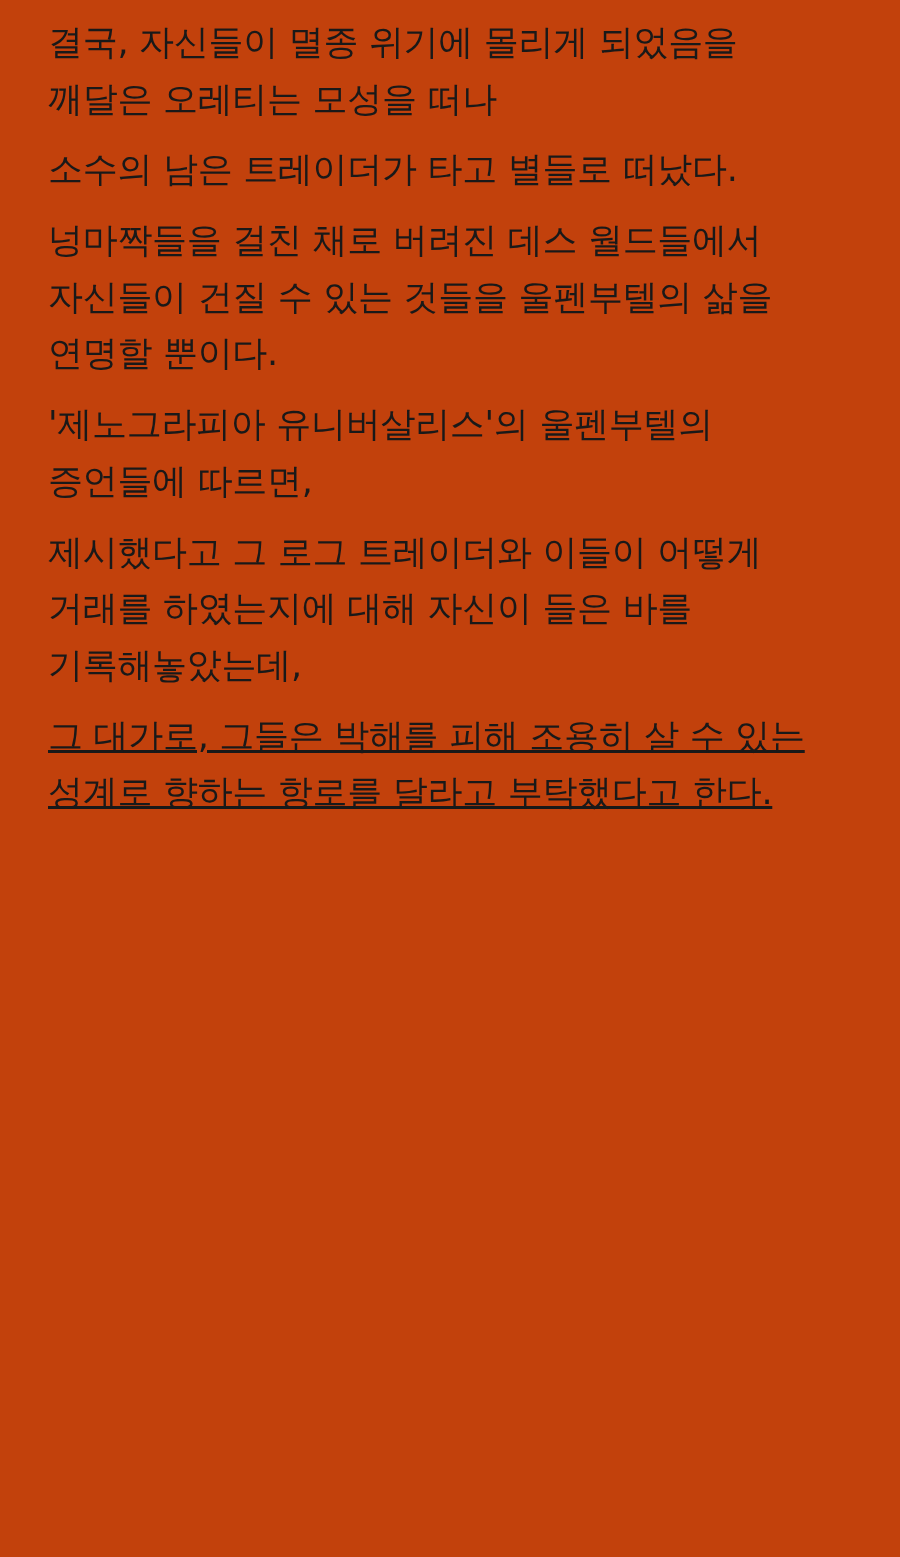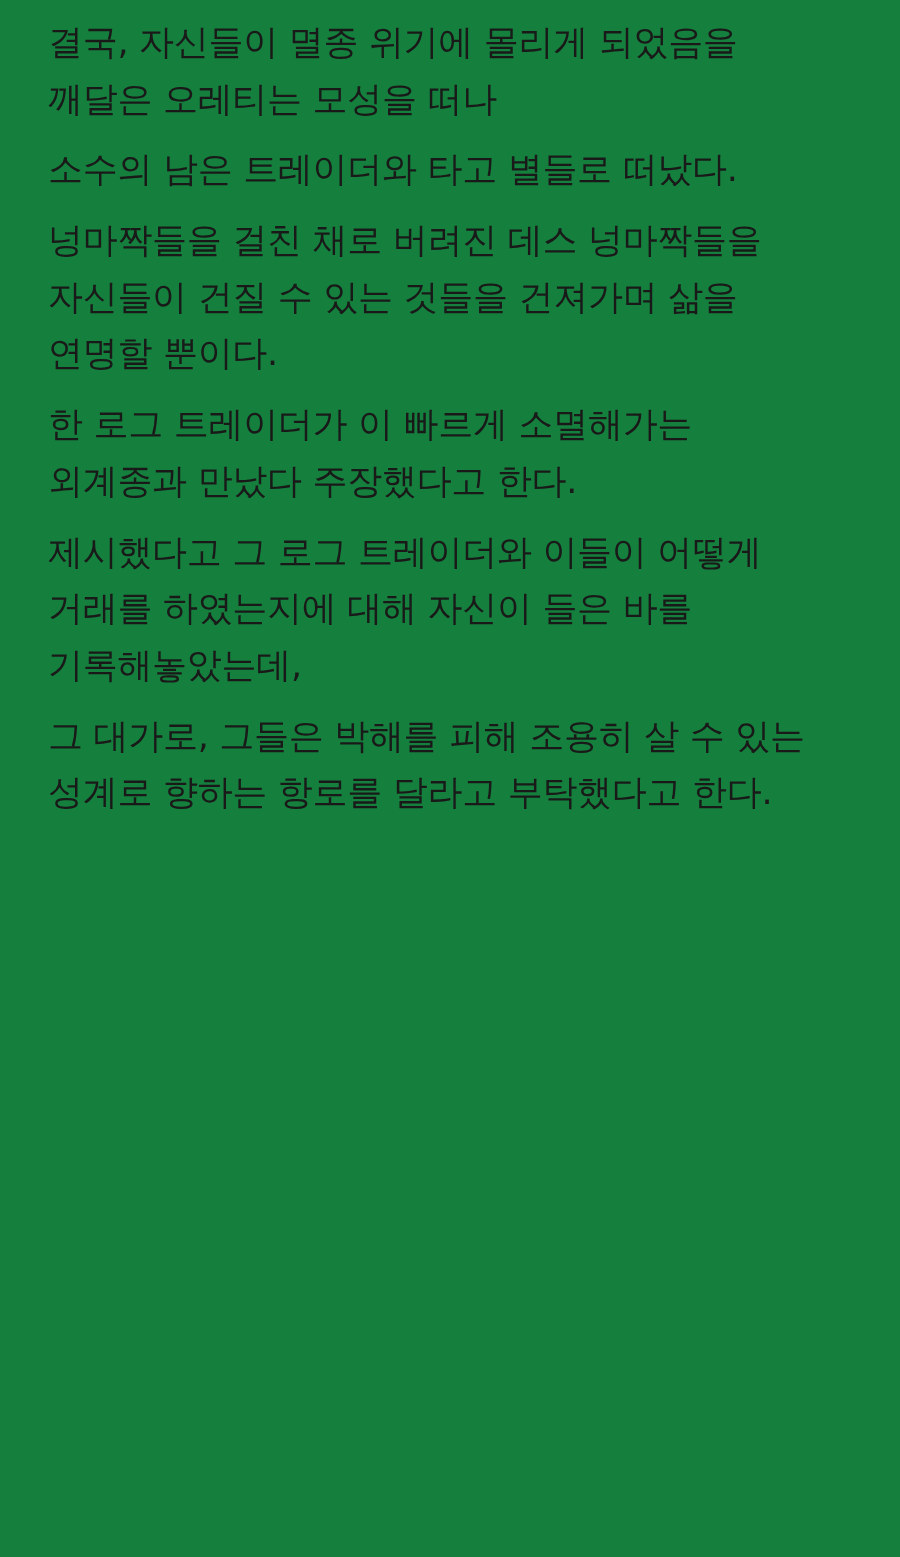--- a/index.html
+++ b/index.html
@@ -11,39 +11,40 @@
     width: 900px;
     min-height: 1557px;
     font-family: "DejaVu Sans", "Liberation Sans", sans-serif;
     color: #1a1a1a;
   }
   .page {
     width: 900px;
     min-height: 1557px;
     box-sizing: border-box;
     padding: 14px 64px 10px 48px;
-    background: #15803d;
+    background: #c2410c;
   }
   .para {
     font-size: 35px;
     line-height: 1.62;
     letter-spacing: -0.3px;
     color: #191919;
     margin: 0 0 14px 0;
     word-break: keep-all;
     overflow-wrap: break-word;
     text-align: left;
   }
   .para:last-child {
     margin-bottom: 0;
+    text-decoration: underline;
   }
 </style>
 </head>
 <body>
 
 <div class="page">
   <p class="para">결국, 자신들이 멸종 위기에 몰리게 되었음을 깨달은 오레티는 모성을 떠나</p>
-  <p class="para">소수의 남은 트레이더와 타고 별들로 떠났다.</p>
-  <p class="para">넝마짝들을 걸친 채로 버려진 데스 넝마짝들을 자신들이 건질 수 있는 것들을 건져가며 삶을 연명할 뿐이다.</p>
-  <p class="para">한 로그 트레이더가 이 빠르게 소멸해가는 외계종과 만났다 주장했다고 한다.</p>
+  <p class="para">소수의 남은 트레이더가 타고 별들로 떠났다.</p>
+  <p class="para">넝마짝들을 걸친 채로 버려진 데스 월드들에서 자신들이 건질 수 있는 것들을 울펜부텔의 삶을 연명할 뿐이다.</p>
+  <p class="para">'제노그라피아 유니버살리스'의 울펜부텔의 증언들에 따르면,</p>
   <p class="para">제시했다고 그 로그 트레이더와 이들이 어떻게 거래를 하였는지에 대해 자신이 들은 바를 기록해놓았는데,</p>
   <p class="para">그 대가로, 그들은 박해를 피해 조용히 살 수 있는 성계로 향하는 항로를 달라고 부탁했다고 한다.</p>
 </div>
 
 </body></html>

